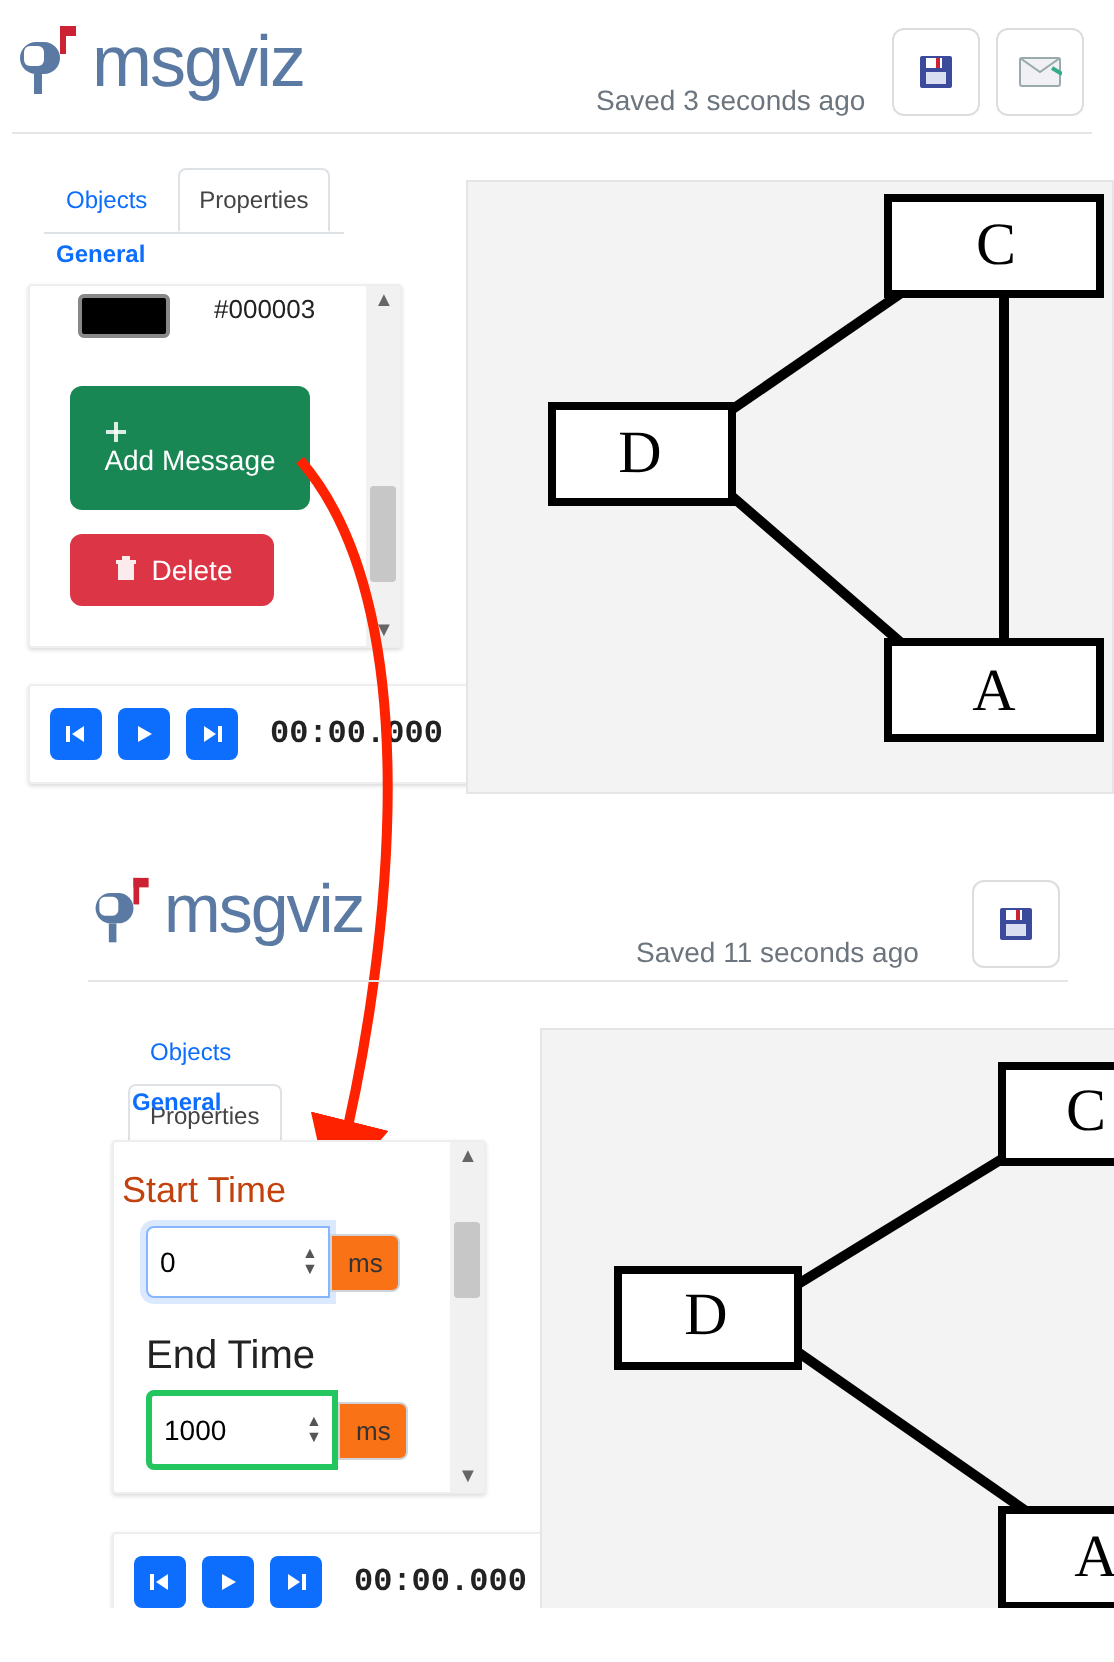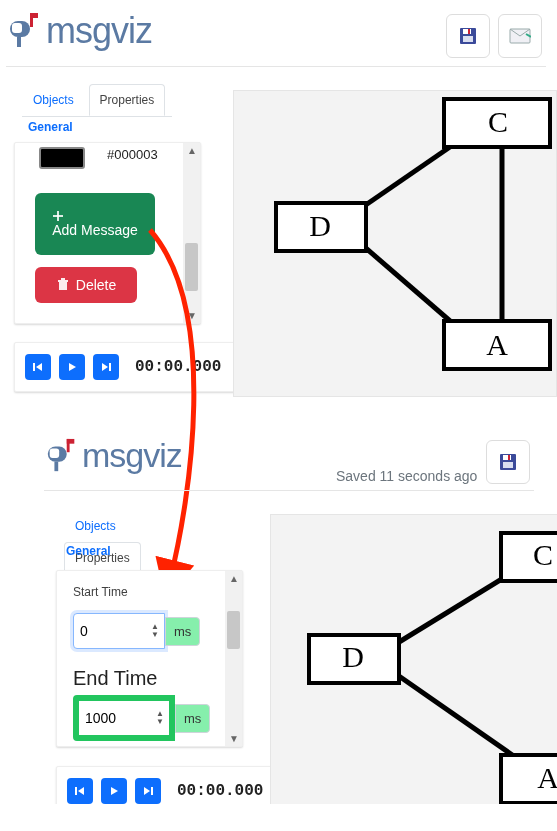--- a/index.html
+++ b/index.html
@@ -11,24 +11,24 @@
   .pill-btn{border-radius:6px;}
   .icon-btn{width:42px;height:42px;border:1px solid #ddd;border-radius:6px;background:#fff;display:flex;align-items:center;justify-content:center;}
   .play-blue{background:#0d6efd;color:#fff;width:26px;height:26px;border-radius:4px;display:flex;align-items:center;justify-content:center;}
   .tab{display:inline-block;padding:8px 10px;font-size:12px;color:#0d6efd;border:1px solid transparent;border-radius:4px 4px 0 0;cursor:pointer;}
   .tab.active{color:#444;border-color:#dee2e6 #dee2e6 #fff;background:#fff;}
   .tab-row{border-bottom:1px solid #dee2e6;}
   .small-blue{color:#0d6efd;font-size:12px;font-weight:bold;}
   .time{font-family:Consolas, 'Courier New', monospace;font-size:16px;font-weight:600;color:#222;}
   .green-btn{background:#198754;color:#fff;}
   .red-btn{background:#dc3545;color:#fff;}
-  .input-spin{border:6px solid #22c55e;border-radius:4px;height:34px;display:flex;align-items:center;background:#fff;}
+  .input-spin{border:3px solid #22c55e;border-radius:4px;height:34px;display:flex;align-items:center;background:#fff;}
   .input-spin input{border:none;outline:none;width:60px;padding:4px 6px;font-size:14px;background:transparent;}
   .spin-arrows{width:18px;display:flex;flex-direction:column;align-items:center;color:#555;font-size:8px;line-height:8px;}
-  .unit-badge{background:#86efac;border:1px solid #ced4da;border-radius:0 4px 4px 0;padding:6px 8px;font-size:13px;color:#333;}
+  .unit-badge{background:#f97316;border:1px solid #ced4da;border-radius:0 4px 4px 0;padding:6px 8px;font-size:13px;color:#333;}
   .canvas{background:#f3f3f3;border:1px solid #e5e5e5;}
   .abs{position:absolute;}
 </style>
 </head>
 <body>
 
 <div class="shot" style="height:804px;">
 
   <div class="abs" style="left:6px;top:10px;width:540px;">
     <div style="display:flex;align-items:center;">
@@ -36,20 +36,21 @@
         <rect x="4" y="10" width="20" height="16" rx="8" fill="#5b7aa3"></rect>
         <rect x="6" y="12" width="10" height="10" rx="3" fill="#fff"></rect>
         <rect x="24" y="2" width="3" height="14" fill="#c23"></rect>
         <rect x="24" y="2" width="8" height="5" fill="#c23"></rect>
         <rect x="11" y="26" width="4" height="10" fill="#5b7aa3"></rect>
       </svg>
       <span style="font-size:36px;font-weight:400;color:#5b7aa3;margin-left:2px;letter-spacing:-1px;">msgviz</span>
     </div>
   </div>
 
+  <div class="abs" style="left:298px;top:42px;color:#6c757d;font-size:14px;">Saved 3 seconds ago</div>
 
   <div class="abs icon-btn" style="left:446px;top:14px;">
     <svg width="20" height="20" viewBox="0 0 20 20">
       <rect x="2" y="2" width="16" height="16" rx="1" fill="#3b4a9a"></rect>
       <rect x="5" y="3" width="8" height="5" fill="#fff"></rect>
       <rect x="10" y="3" width="2" height="5" fill="#c23"></rect>
       <rect x="5" y="10" width="10" height="6" fill="#d9def0"></rect>
     </svg>
   </div>
 
@@ -152,21 +153,21 @@
         <rect x="4" y="10" width="20" height="16" rx="8" fill="#5b7aa3"></rect>
         <rect x="6" y="12" width="10" height="10" rx="3" fill="#fff"></rect>
         <rect x="24" y="2" width="3" height="14" fill="#c23"></rect>
         <rect x="24" y="2" width="8" height="5" fill="#c23"></rect>
         <rect x="11" y="26" width="4" height="10" fill="#5b7aa3"></rect>
       </svg>
       <span style="font-size:34px;color:#5b7aa3;margin-left:2px;letter-spacing:-1px;">msgviz</span>
     </div>
   </div>
 
-  <div class="abs" style="left:336px;top:468px;color:#6c757d;font-size:14px;">Saved 11 seconds ago</div>
+  <div class="abs" style="left:318px;top:468px;color:#6c757d;font-size:14px;">Saved 11 seconds ago</div>
 
   <div class="abs icon-btn" style="left:486px;top:440px;">
     <svg width="20" height="20" viewBox="0 0 20 20">
       <rect x="2" y="2" width="16" height="16" rx="1" fill="#3b4a9a"></rect>
       <rect x="5" y="3" width="8" height="5" fill="#fff"></rect>
       <rect x="10" y="3" width="2" height="5" fill="#c23"></rect>
       <rect x="5" y="10" width="10" height="6" fill="#d9def0"></rect>
     </svg>
   </div>
 
@@ -178,21 +179,21 @@
   </div>
   <div class="abs small-blue" style="left:66px;top:544px;">General</div>
 
   <div class="abs panel" style="left:56px;top:570px;width:185px;height:175px;">
     <div class="abs" style="right:0;top:0;width:17px;height:100%;background:#f1f1f1;">
       <div class="abs" style="top:2px;left:4px;color:#666;font-size:10px;">▲</div>
       <div class="abs" style="top:40px;left:2px;width:13px;height:38px;background:#c7c7c7;border-radius:2px;"></div>
       <div class="abs" style="bottom:2px;left:4px;color:#666;font-size:10px;">▼</div>
     </div>
 
-    <div class="abs" style="left:16px;top:14px;font-size:12px;color:#404040;">Start Time</div>
+    <div class="abs" style="left:4px;top:14px;font-size:18px;color:#c2410c;">Start Time</div>
 
     <div class="abs" style="left:16px;top:42px;display:flex;align-items:center;">
       <div class="input-spin" style="border:1px solid #86b7fe;box-shadow:0 0 0 3px rgba(13,110,253,.15);border-radius:4px 0 0 4px;">
         <input type="text" value="0" style="">
         <div class="spin-arrows">
             <span>▲</span>
             <span>▼</span>
           </div>
       </div>
       <div class="unit-badge">ms</div>

